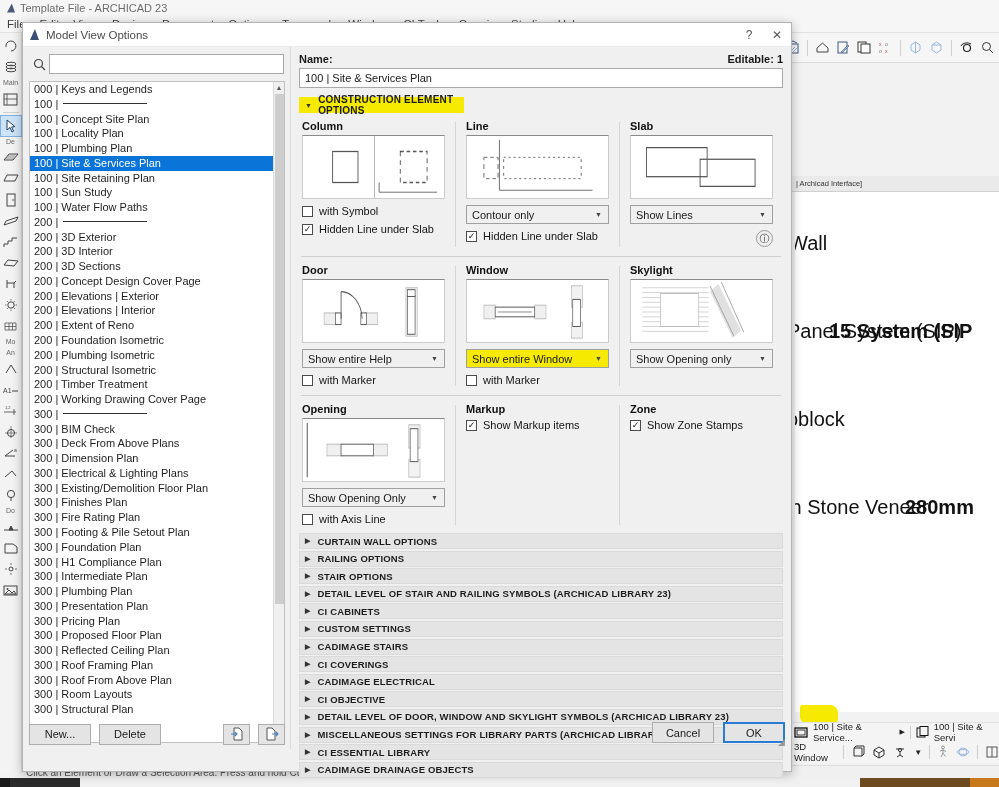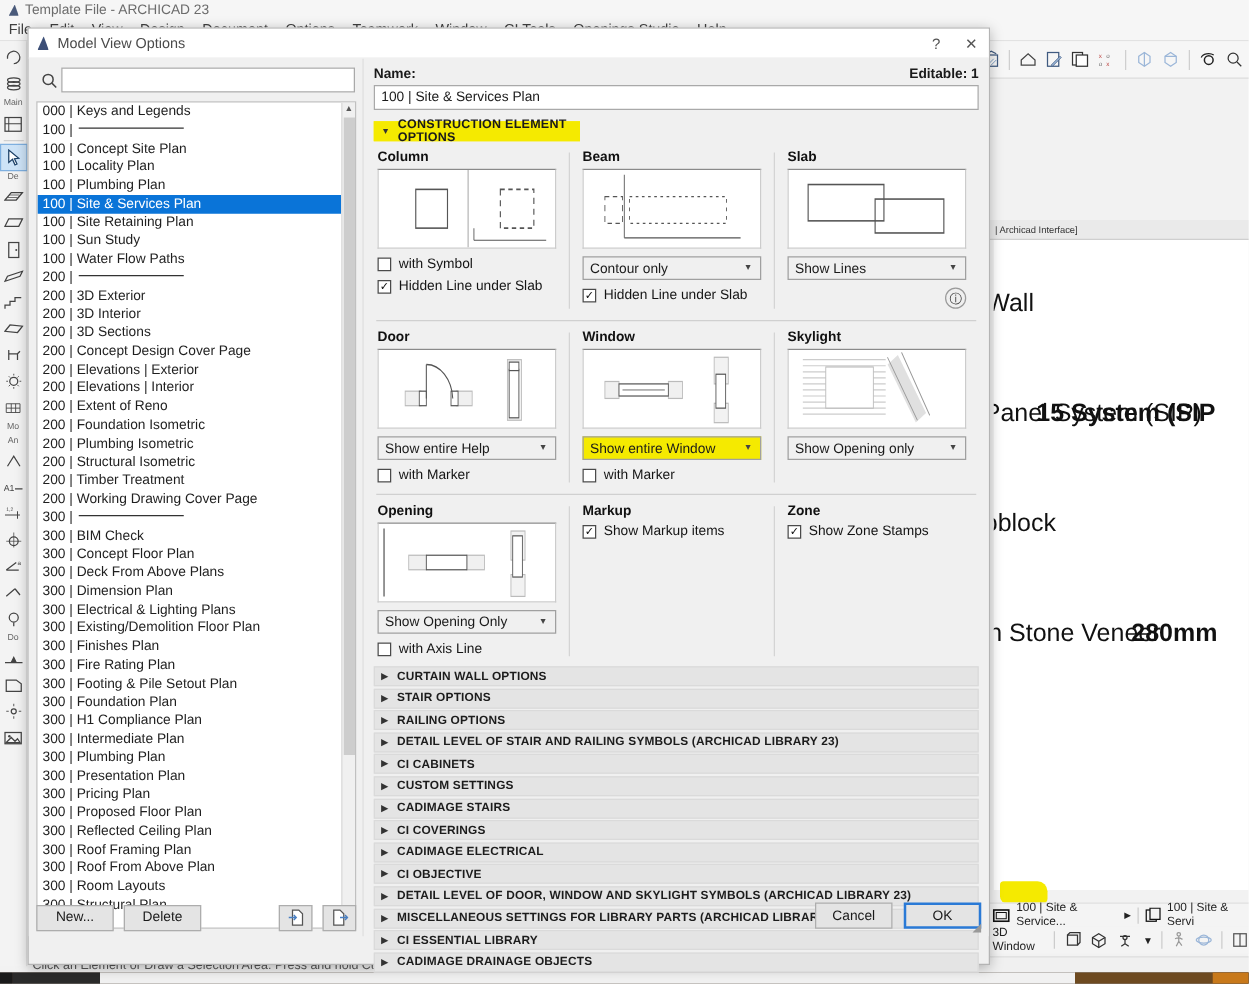--- a/index.html
+++ b/index.html
@@ -605,21 +605,20 @@
             <div class="list-item">200 | Elevations | Exterior</div>
             <div class="list-item">200 | Elevations | Interior</div>
             <div class="list-item">200 | Extent of Reno</div>
             <div class="list-item">200 | Foundation Isometric</div>
             <div class="list-item">200 | Plumbing Isometric</div>
             <div class="list-item">200 | Structural Isometric</div>
             <div class="list-item">200 | Timber Treatment</div>
             <div class="list-item">200 | Working Drawing Cover Page</div>
             <div class="list-item"><span>300 | </span><span class="rule"></span></div>
             <div class="list-item">300 | BIM Check</div>
-            <div class="list-item">300 | Concept Floor Plan</div>
             <div class="list-item">300 | Deck From Above Plans</div>
             <div class="list-item">300 | Dimension Plan</div>
             <div class="list-item">300 | Electrical &amp; Lighting Plans</div>
             <div class="list-item">300 | Existing/Demolition Floor Plan</div>
             <div class="list-item">300 | Finishes Plan</div>
             <div class="list-item">300 | Fire Rating Plan</div>
             <div class="list-item">300 | Footing &amp; Pile Setout Plan</div>
             <div class="list-item">300 | Foundation Plan</div>
             <div class="list-item">300 | H1 Compliance Plan</div>
             <div class="list-item">300 | Intermediate Plan</div>
@@ -690,21 +689,21 @@
           </div>
           <div class="chk-row">
             <span class="chk">✓</span>
             <span>Hidden Line under Slab</span>
           </div>
         </div>
 
         <div class="coldiv"></div>
 
         <div class="col">
-          <div class="col-title">Beam</div>
+          <div class="col-title">Line</div>
           <div class="preview">
             <svg width="100%" height="100%" viewBox="0 0 200 64" preserveAspectRatio="none">
               <rect x="24" y="22" width="20" height="22" fill="none" stroke="#555" stroke-dasharray="5,4"></rect>
               <rect x="52" y="22" width="110" height="22" fill="none" stroke="#555" stroke-dasharray="3,4"></rect>
               <path d="M46 4 V56" stroke="#555"></path>
               <path d="M46 56 H178" stroke="#555"></path>
             </svg>
           </div>
           <div class="sel-wrap">
             <div class="selbox">
@@ -881,25 +880,25 @@
       </div>
 
       
       <div class="collapsed-list" id="collapsed-list">
           <div class="collapsed-row">
             <span class="tri">▶</span>
             <span>CURTAIN WALL OPTIONS</span>
           </div>
           <div class="collapsed-row">
             <span class="tri">▶</span>
+            <span>RAILING OPTIONS</span>
+          </div>
+          <div class="collapsed-row">
+            <span class="tri">▶</span>
             <span>STAIR OPTIONS</span>
-          </div>
-          <div class="collapsed-row">
-            <span class="tri">▶</span>
-            <span>RAILING OPTIONS</span>
           </div>
           <div class="collapsed-row">
             <span class="tri">▶</span>
             <span>DETAIL LEVEL OF STAIR AND RAILING SYMBOLS (ARCHICAD LIBRARY 23)</span>
           </div>
           <div class="collapsed-row">
             <span class="tri">▶</span>
             <span>CI CABINETS</span>
           </div>
           <div class="collapsed-row">

